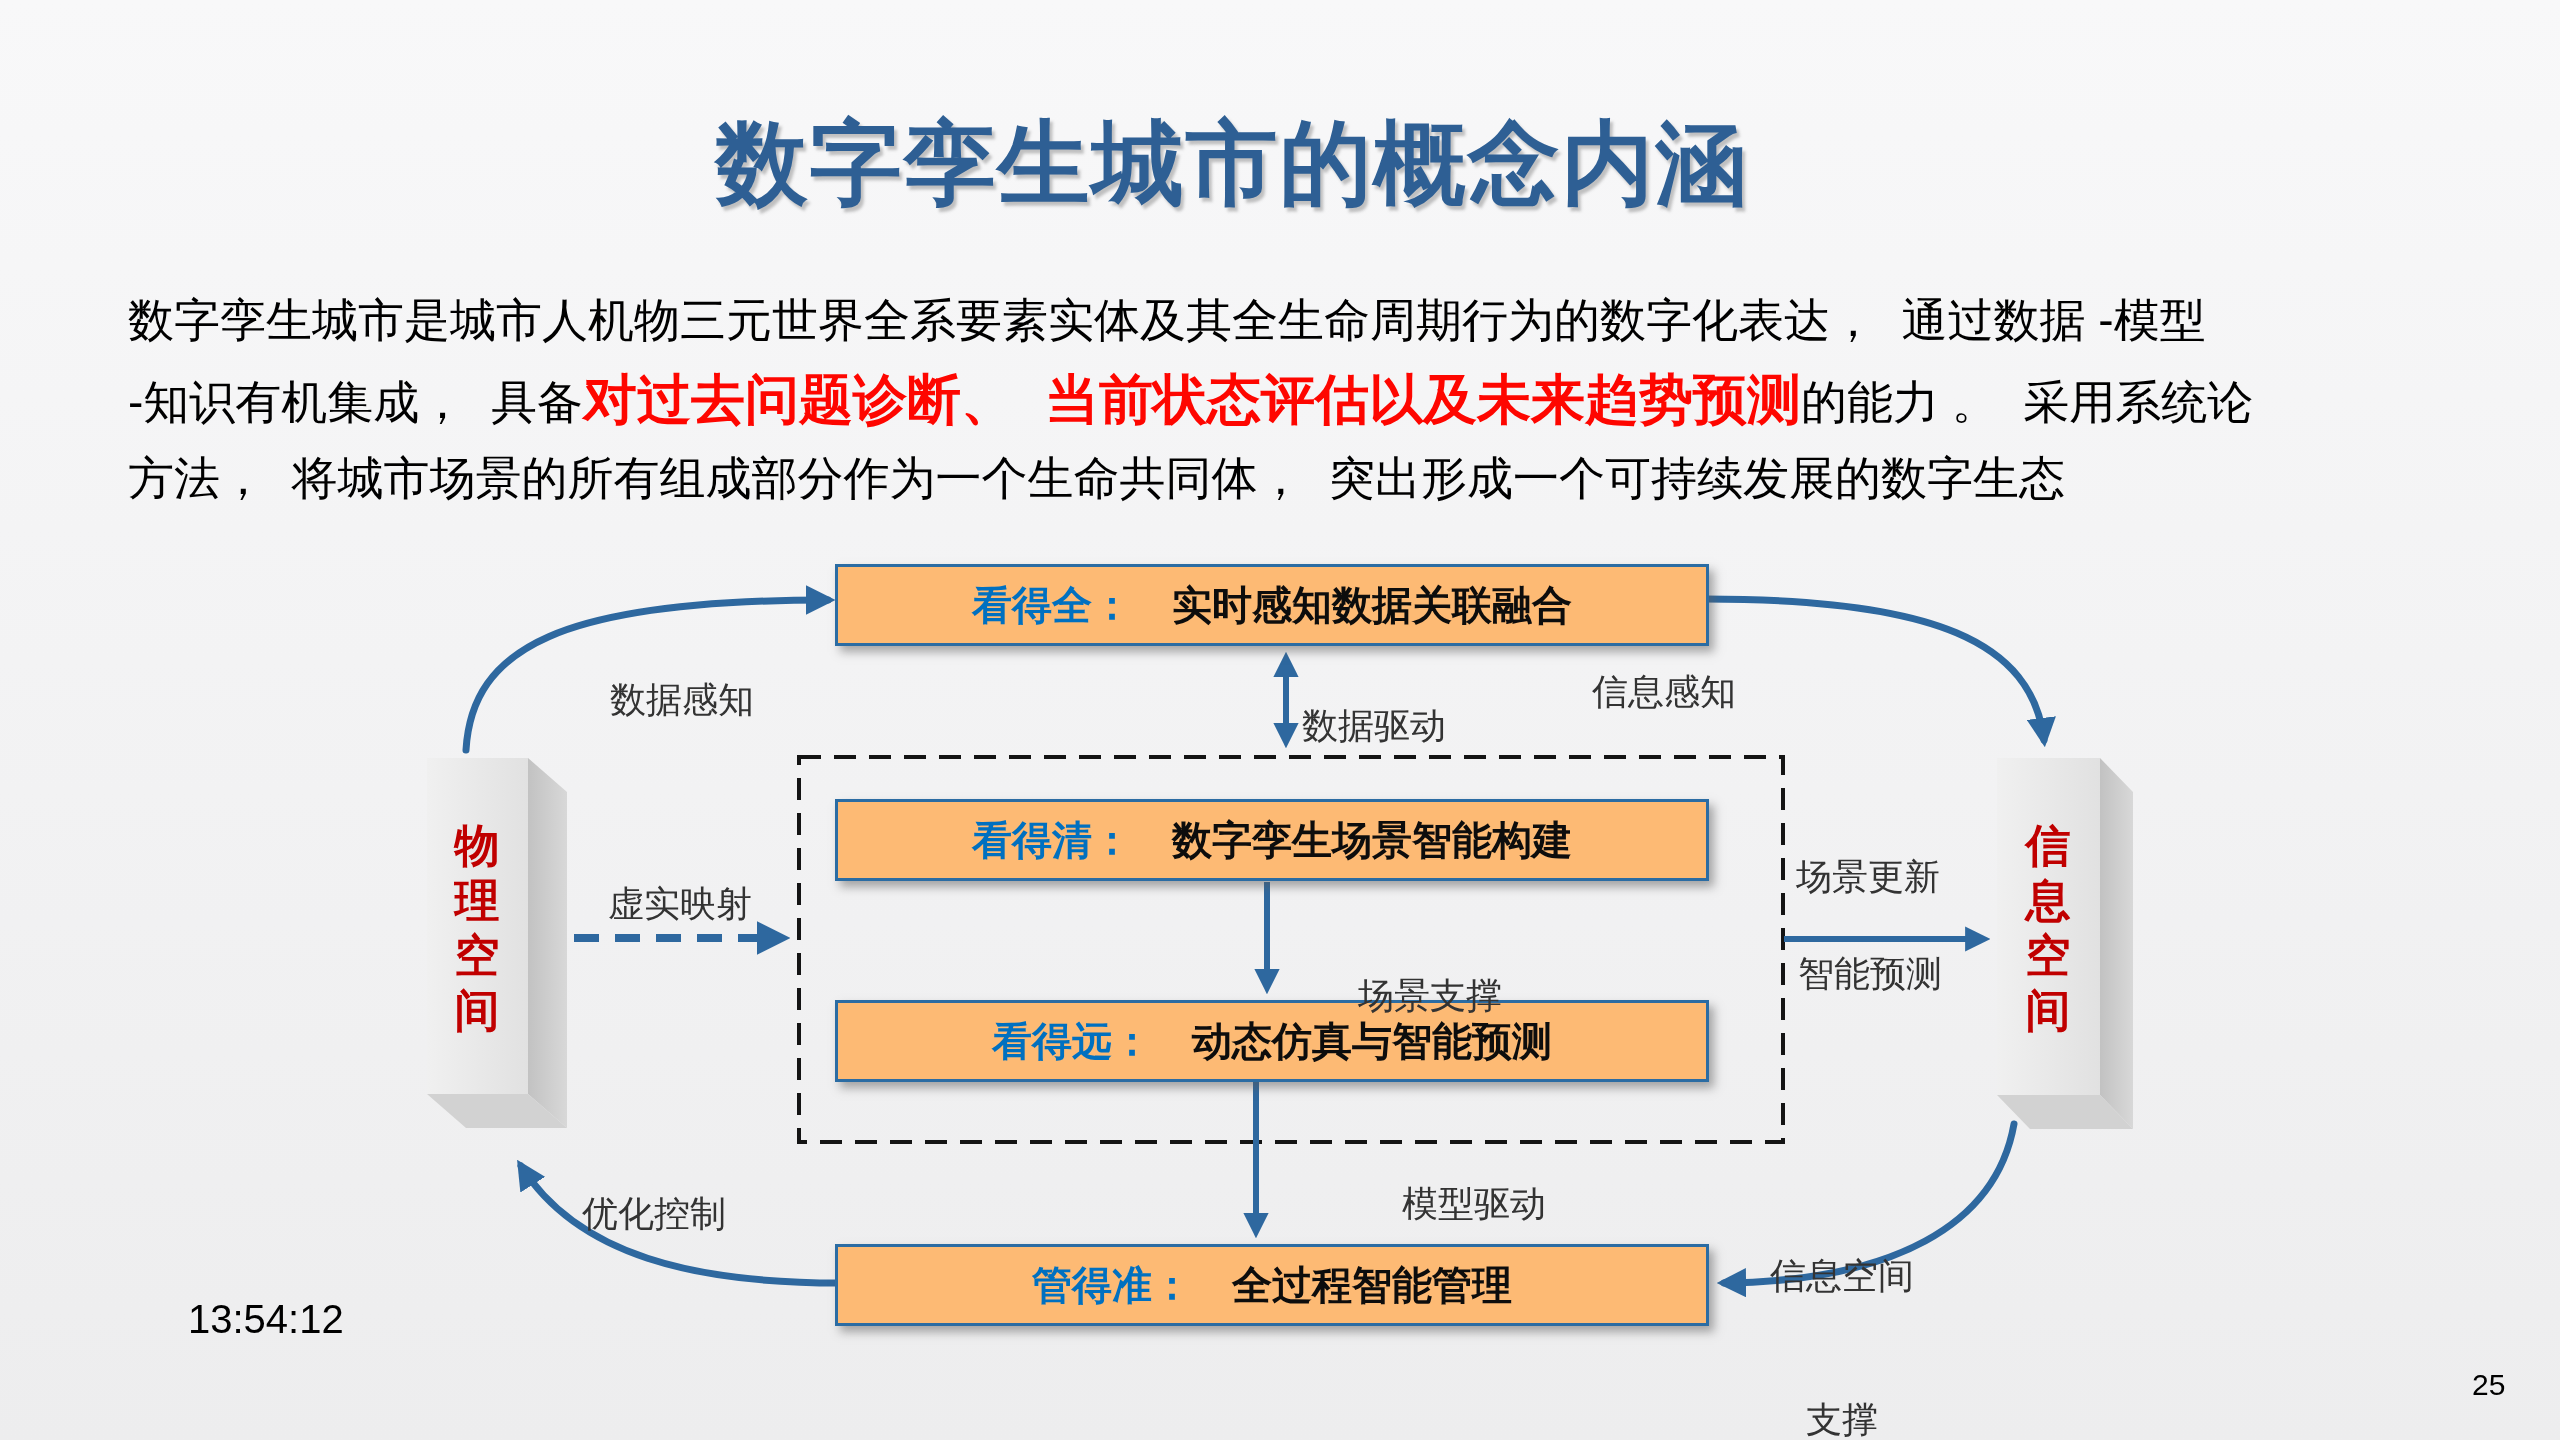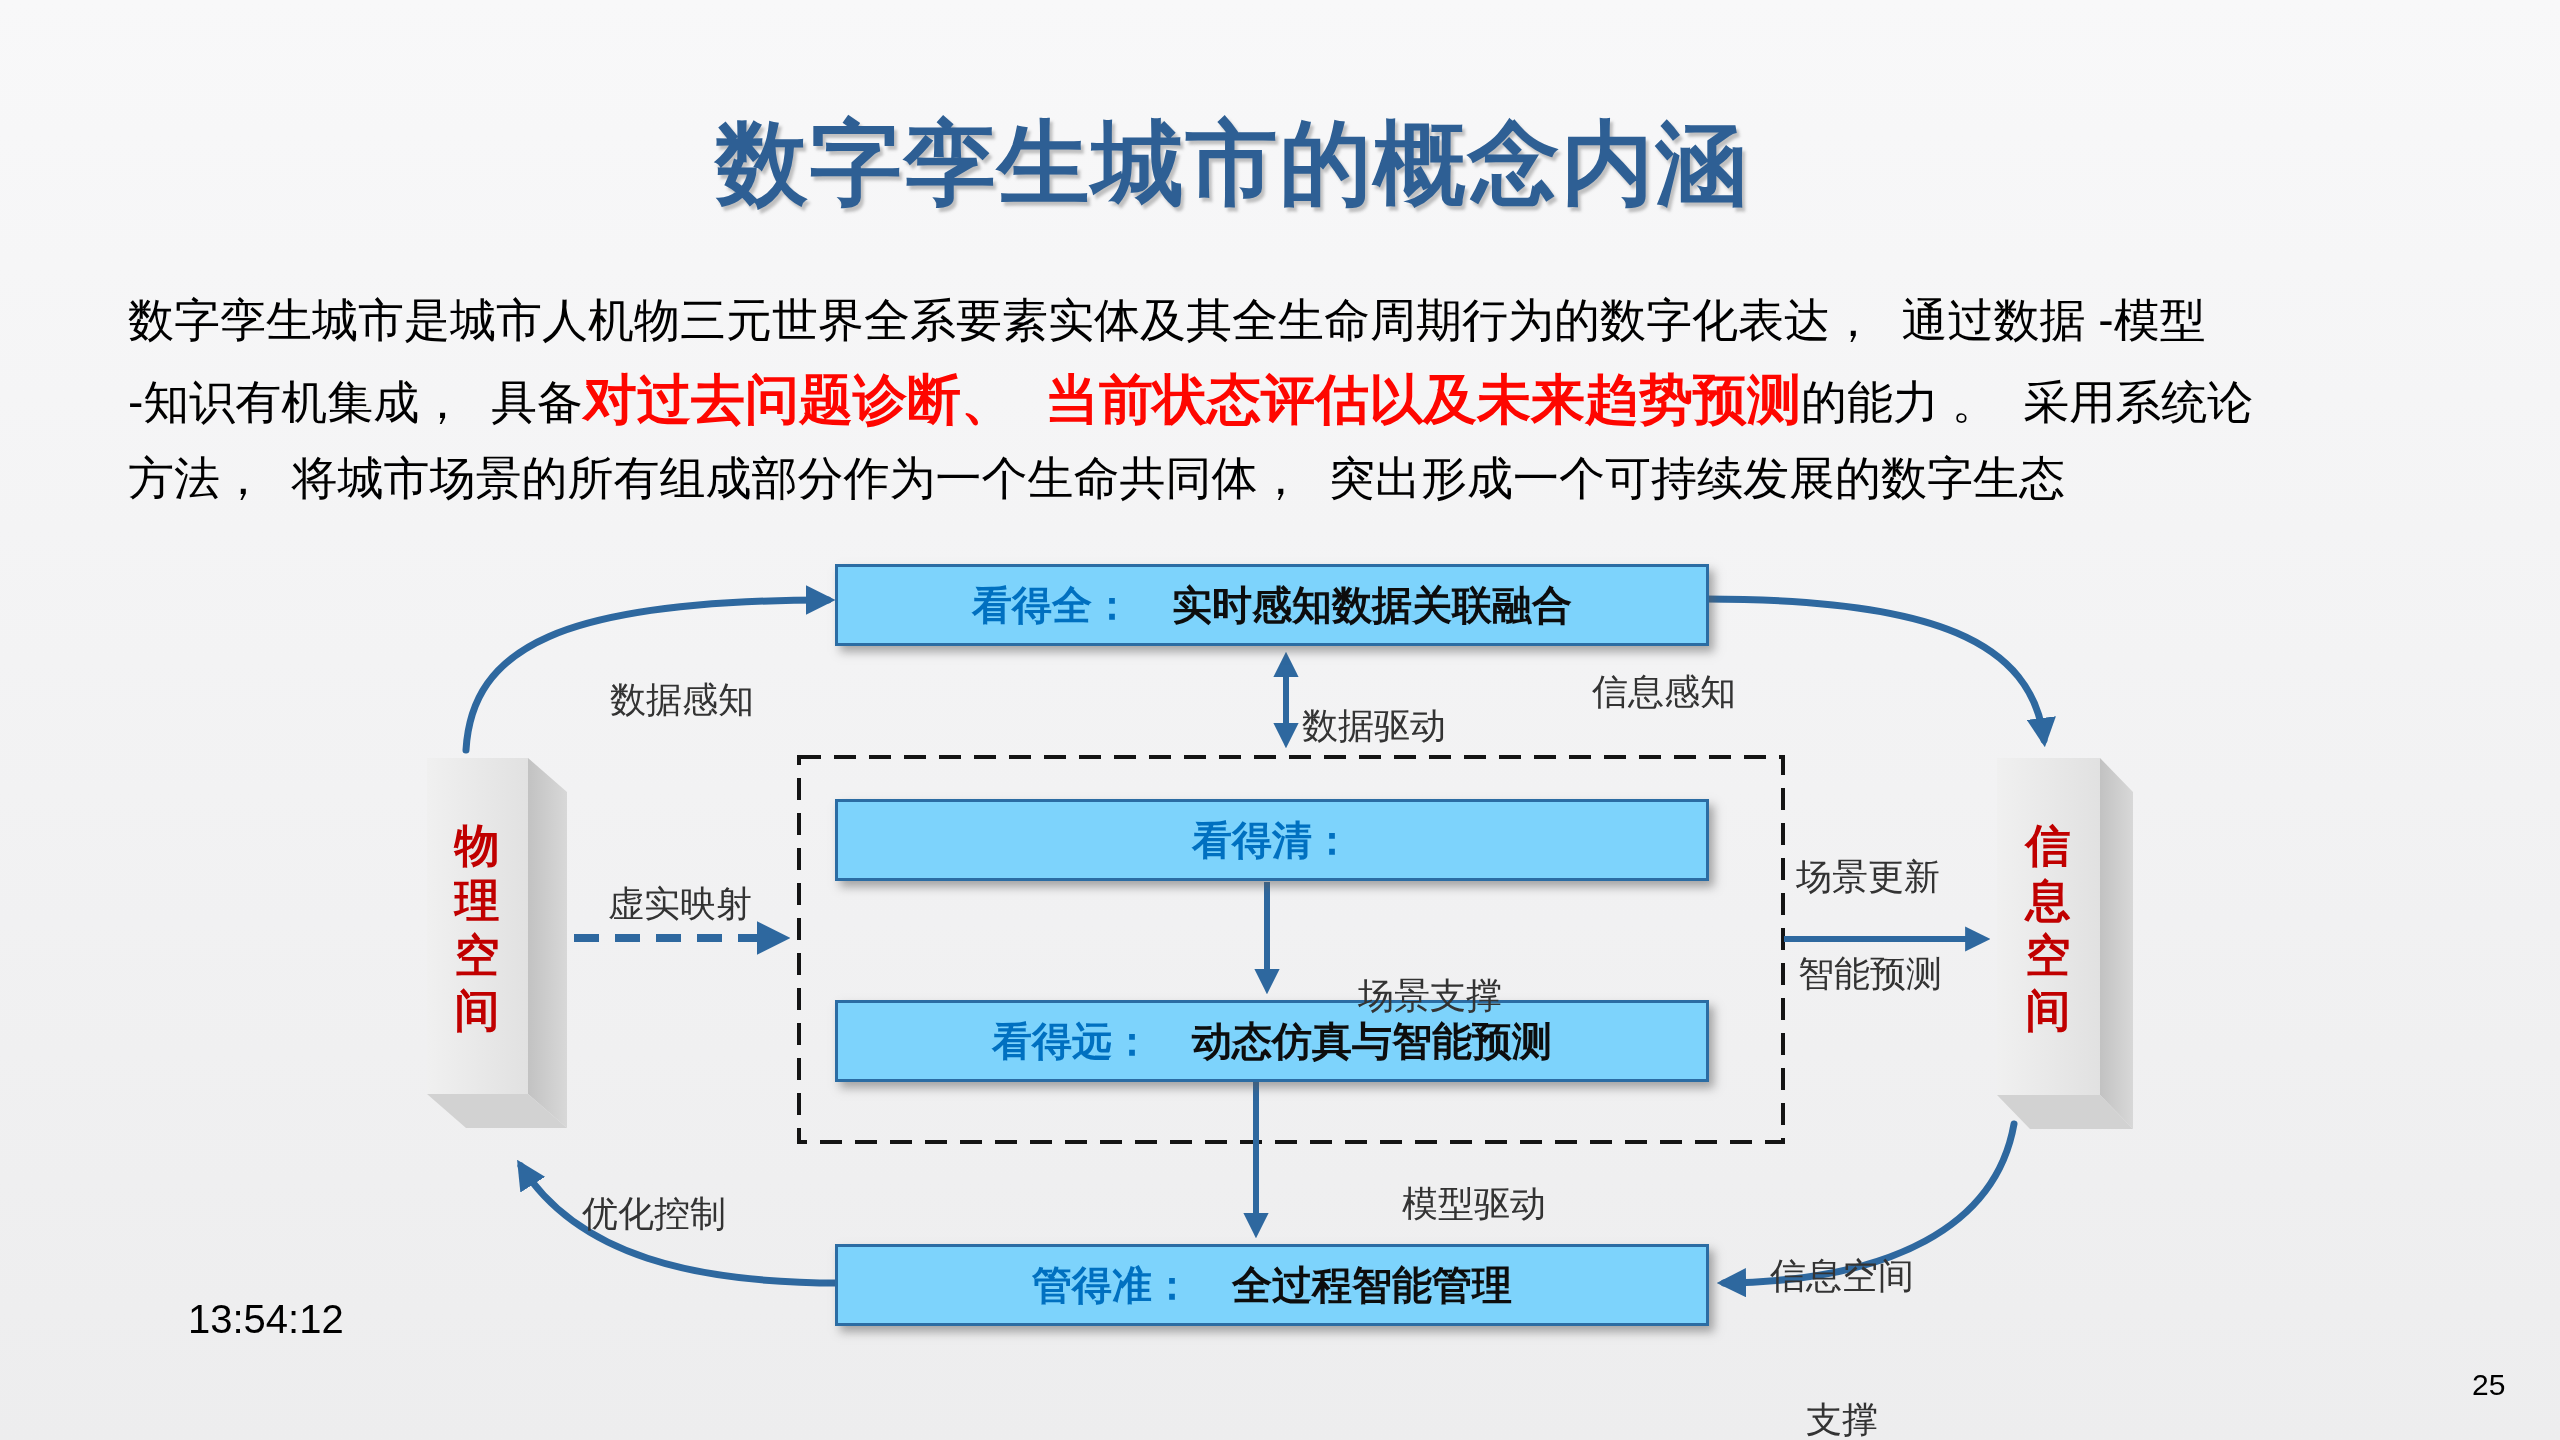--- a/index.html
+++ b/index.html
@@ -15,21 +15,21 @@
     position:absolute;left:0;top:102px;width:2465px;text-align:center;
     font-size:92px;font-weight:bold;color:#2E5F94;letter-spacing:2px;
     text-shadow:3px 4px 3px rgba(125,125,125,.45);
   }
 
   .body-text{position:absolute;left:128px;top:281px;font-size:46px;color:#000;}
   .body-line{white-space:pre;line-height:79px;height:79px;}
   .hl{font-size:54px;font-weight:bold;color:#fe0600;}
 
   .dbox{
-    position:absolute;background:#7dd3fc;border:3px solid #2B6CA3;
+    position:absolute;background:#fdba74;border:3px solid #2B6CA3;
     box-shadow:5px 6px 9px rgba(90,90,90,.5);
     display:flex;align-items:center;justify-content:center;gap:40px;
     font-size:40px;font-weight:bold;white-space:pre;
   }
   .dbox .box-label{color:#0070C0;}
   .dbox .box-desc{color:#0d0d0d;}
   #box-top   {left:835px;top:564px;width:868px;height:76px;}
   #box-clear {left:835px;top:799px;width:868px;height:76px;}
   #box-far   {left:835px;top:1000px;width:868px;height:76px;}
   #box-manage{left:835px;top:1244px;width:868px;height:76px;}
@@ -108,20 +108,21 @@
     <div class="body-line"><span>-知识有机集成，  具备</span><span class="hl">对过去问题诊断、  当前状态评估以及未来趋势预测</span><span>的能力 。  采用系统论</span></div>
     <div class="body-line"><span>方法，  将城市场景的所有组成部分作为一个生命共同体，  突出形成一个可持续发展的数字生态</span></div>
   </div>
 
   <div class="dbox" id="box-top">
     <span class="box-label">看得全：</span>
     <span class="box-desc">实时感知数据关联融合</span>
   </div>
   <div class="dbox" id="box-clear">
     <span class="box-label">看得清：</span>
+    <span class="box-desc">数字孪生场景智能构建</span>
   </div>
   <div class="dbox" id="box-far">
     <span class="box-label">看得远：</span>
     <span class="box-desc">动态仿真与智能预测</span>
   </div>
   <div class="dbox" id="box-manage">
     <span class="box-label">管得准：</span>
     <span class="box-desc">全过程智能管理</span>
   </div>
 

